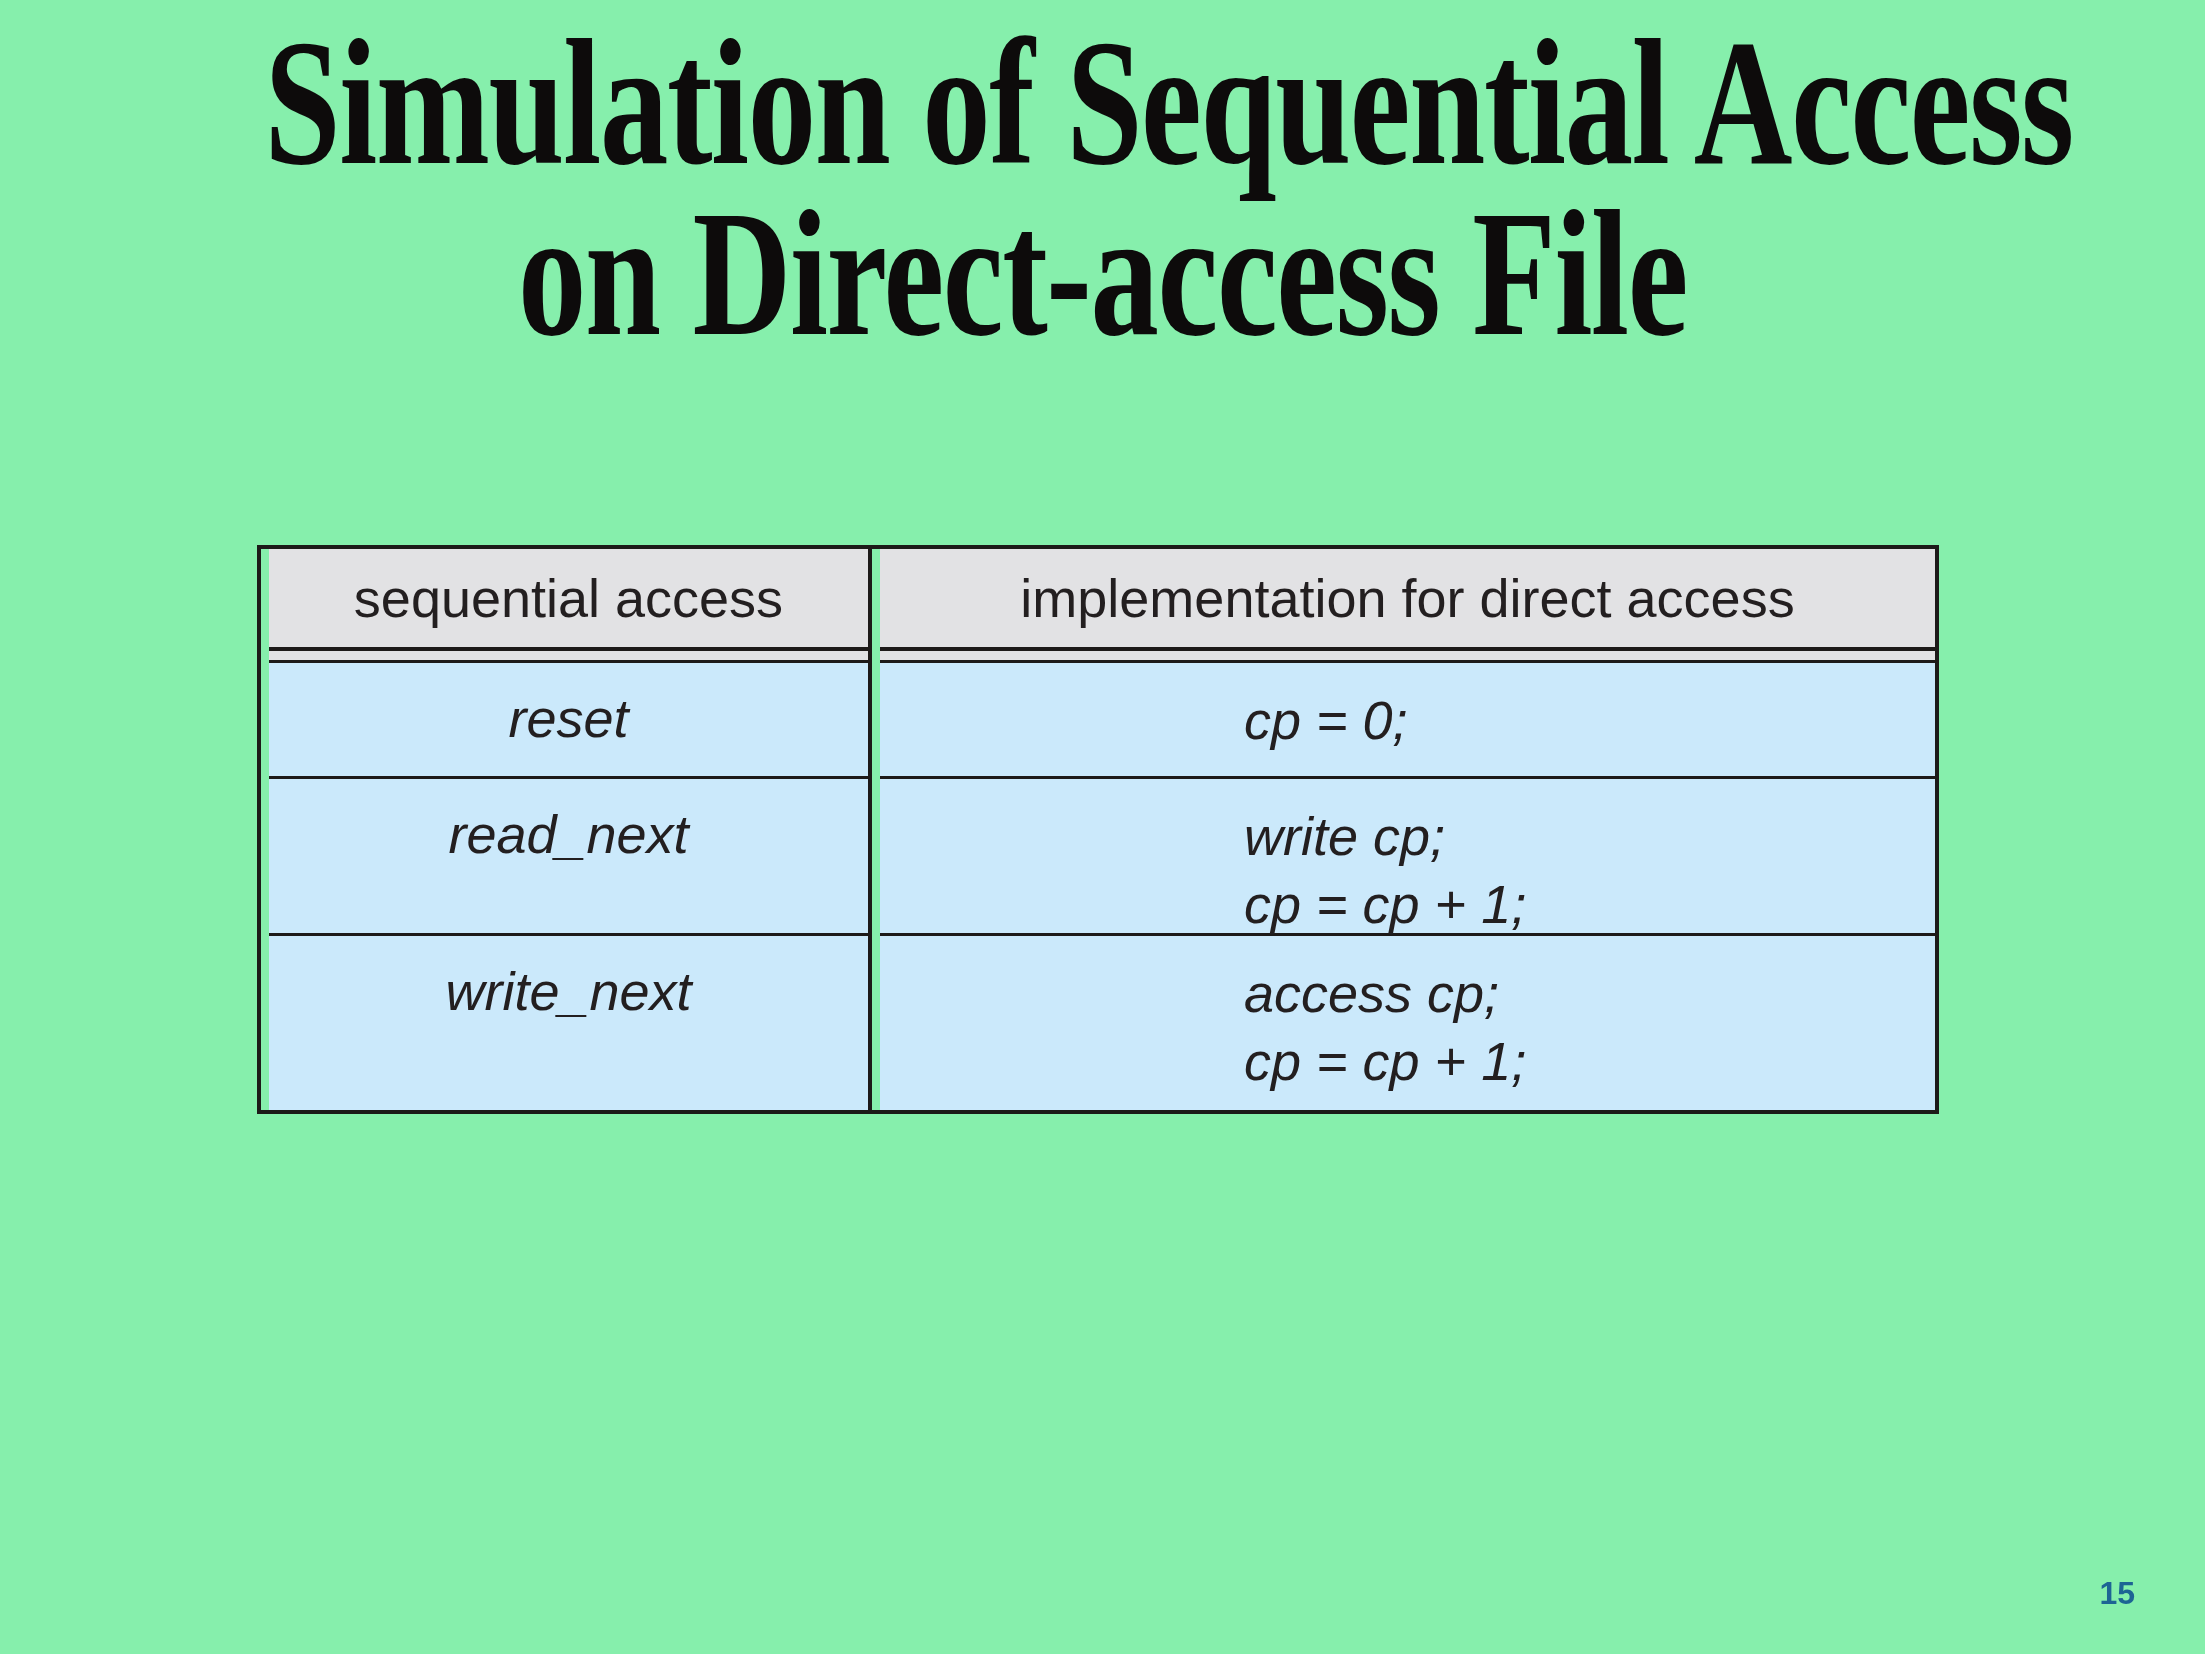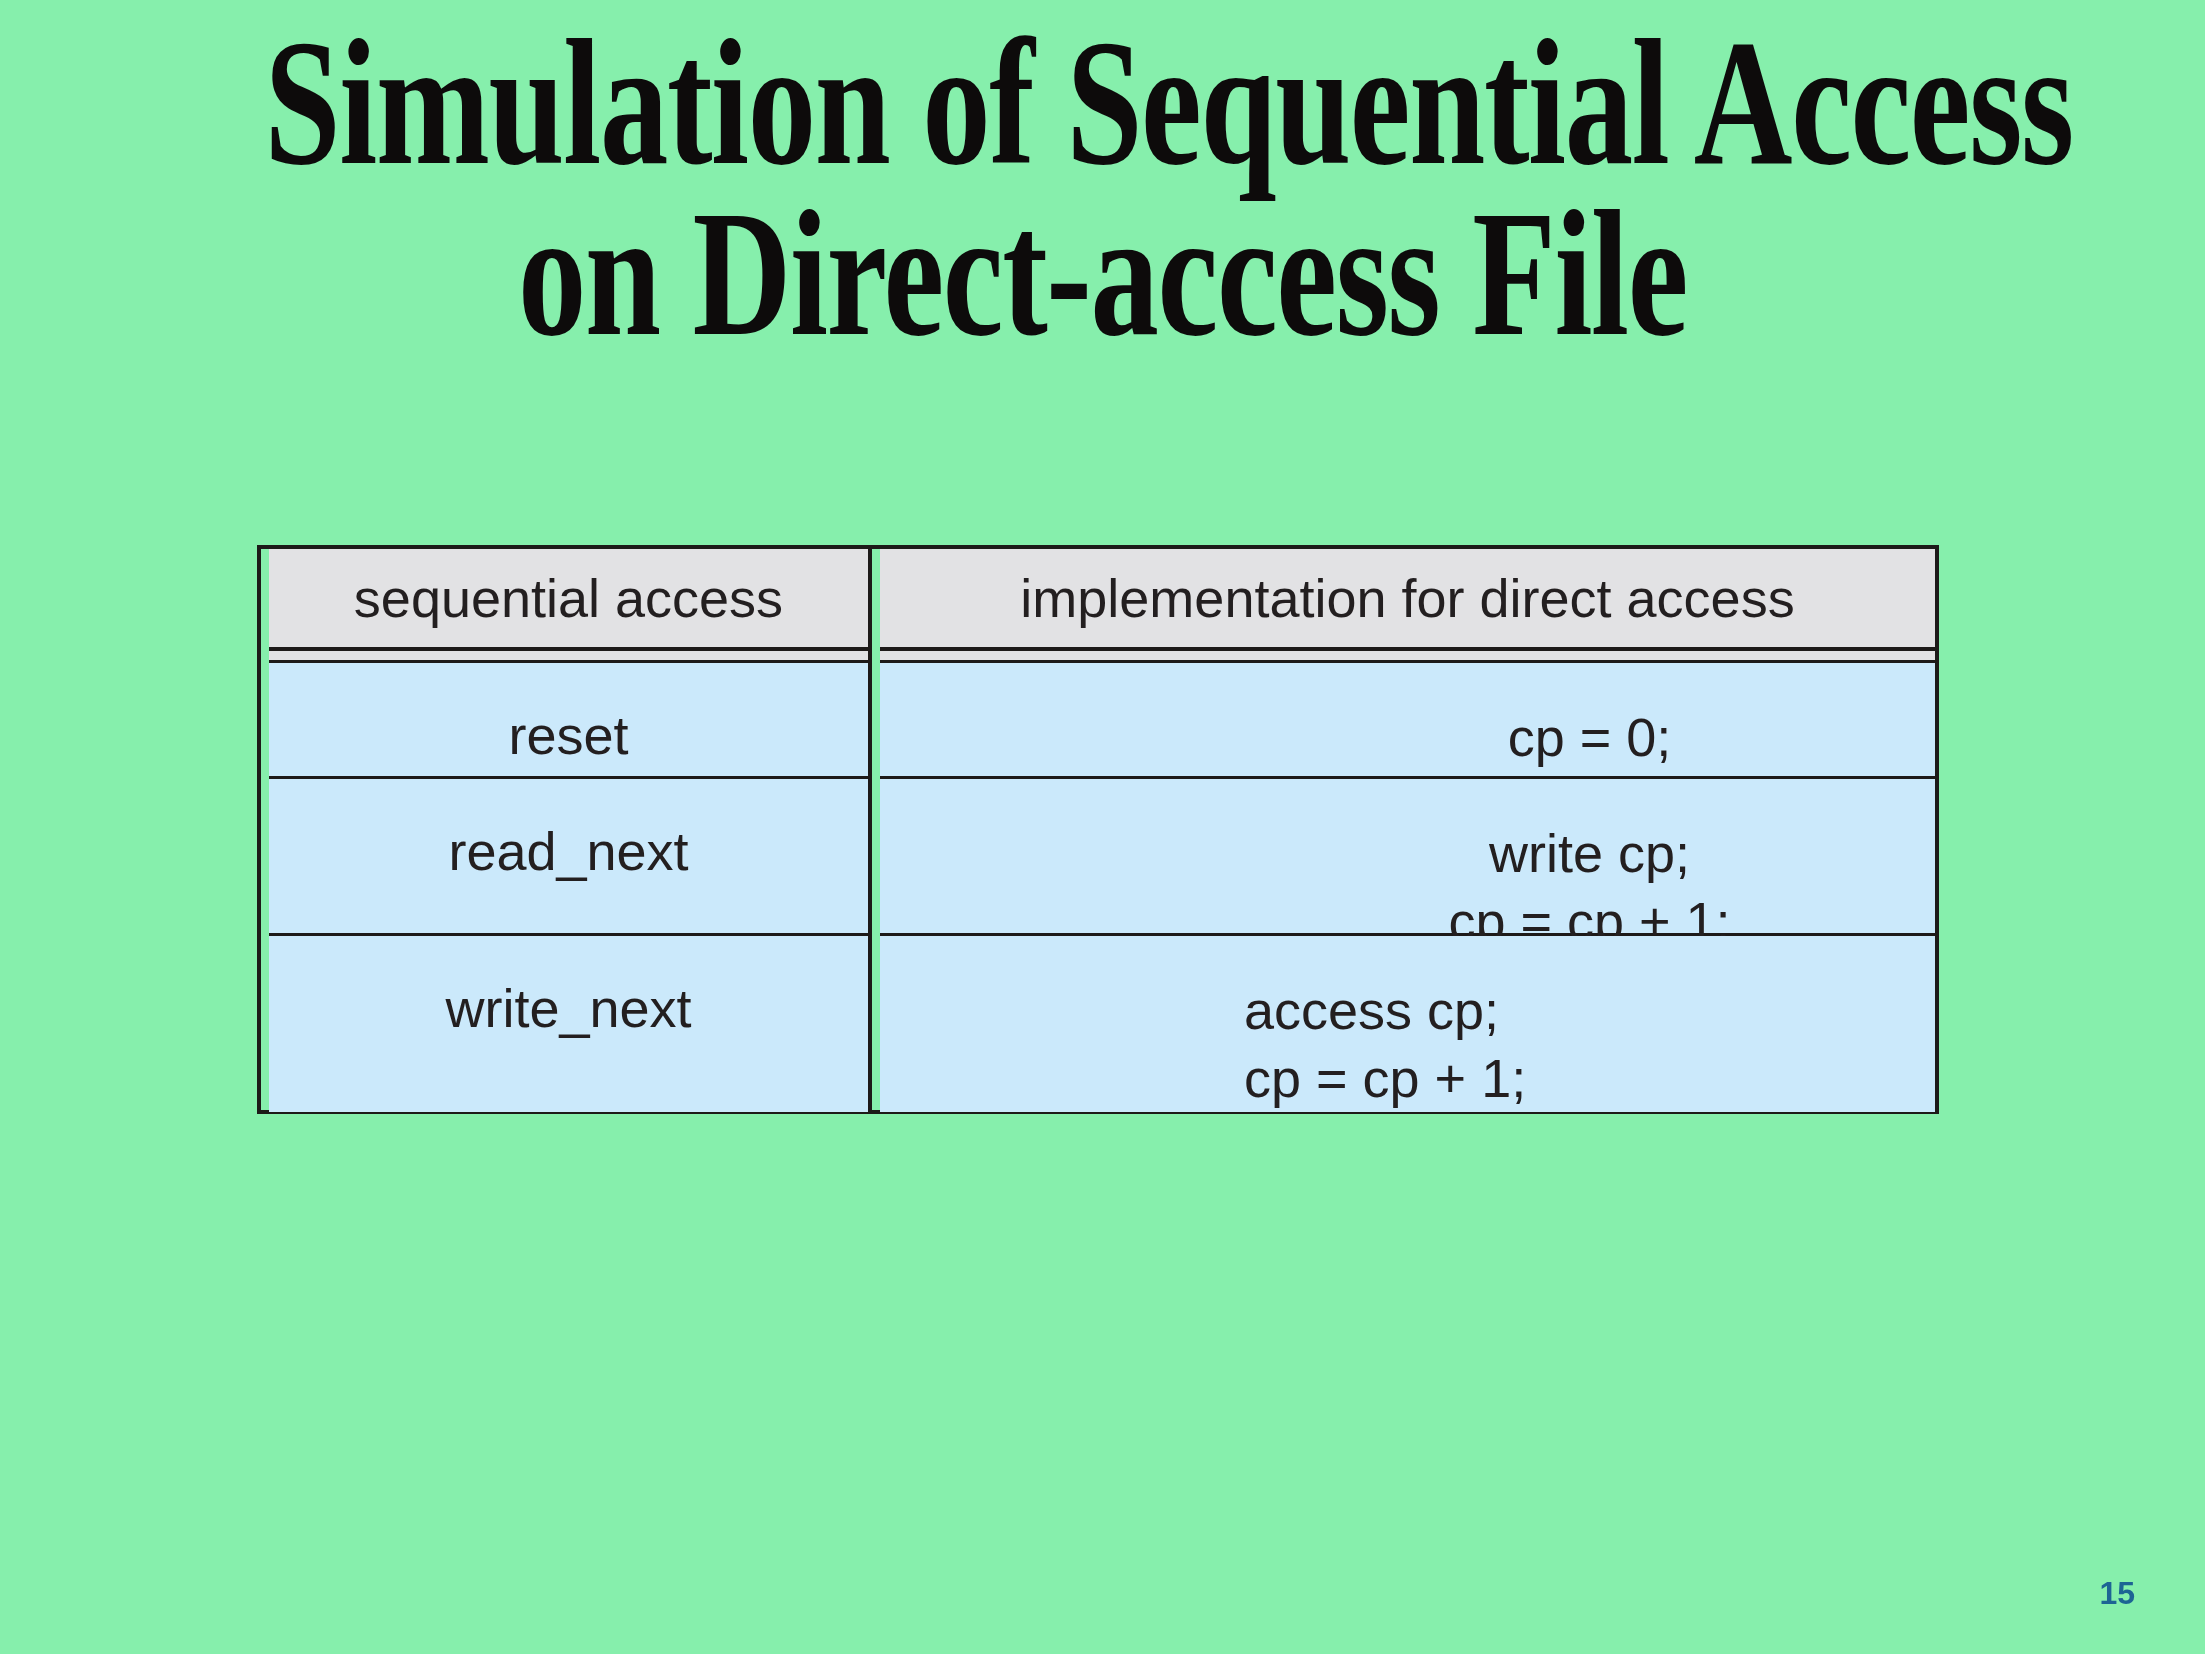--- a/index.html
+++ b/index.html
@@ -60,31 +60,32 @@
     display: flex;
     align-items: center;
     justify-content: center;
   }
   .rule-strip {
     background: #e2e2e4;
     border-bottom: 3.9px solid #1d1a19;
   }
   .body {
     background: #cbe9fb;
-    padding-top: 40px;
+    padding-top: 23px;
+    font-style: italic;
   }
   .body.c1 {
     text-align: center;
     line-height: 64px;
   }
   .body.c2 {
     padding-left: 364px;
     line-height: 68px;
   }
-  .rb { border-bottom: 3.9px solid #1d1a19; text-align: center; }
+  .rb { border-bottom: 3.9px solid #1d1a19; }
 
   
   .page-number {
     position: absolute;
     right: 70px;
     bottom: 42px;
     font-family: "Liberation Sans", sans-serif;
     font-weight: bold;
     font-size: 32px;
     color: #1d6494;

